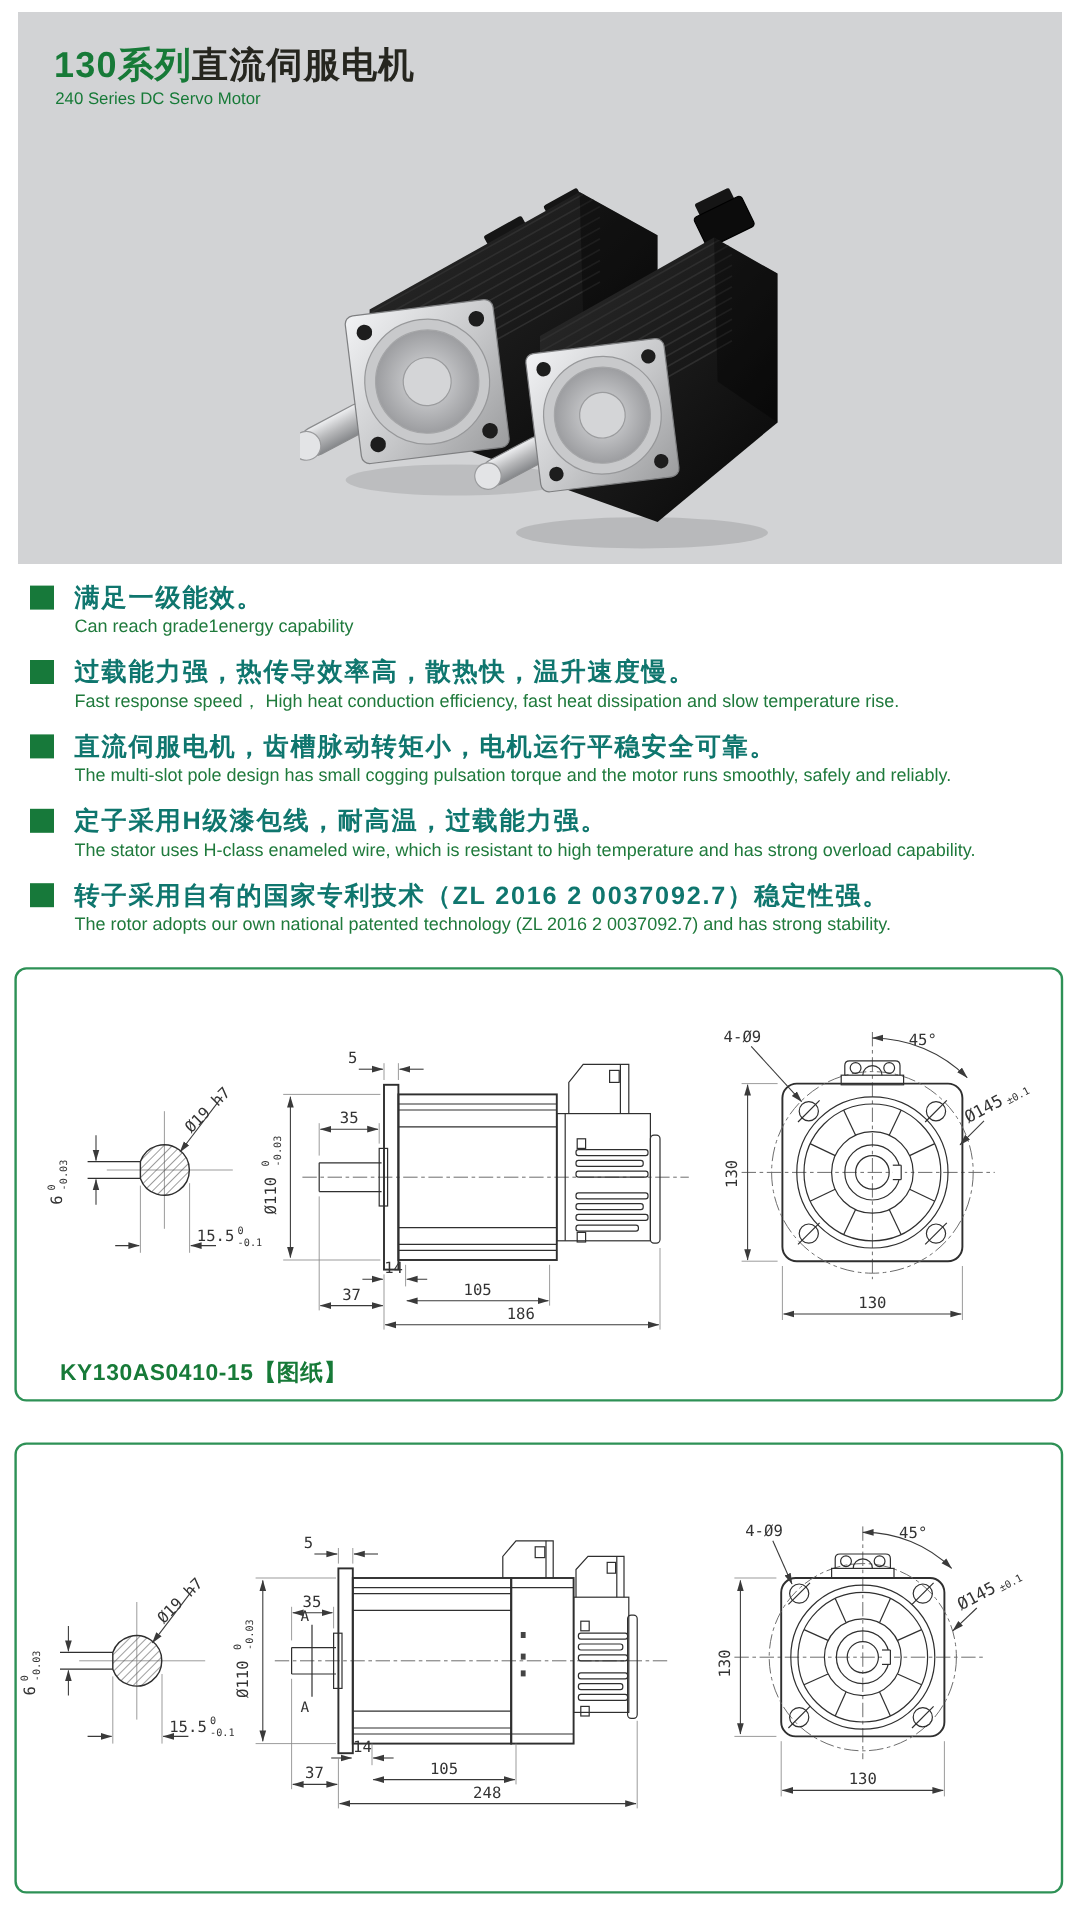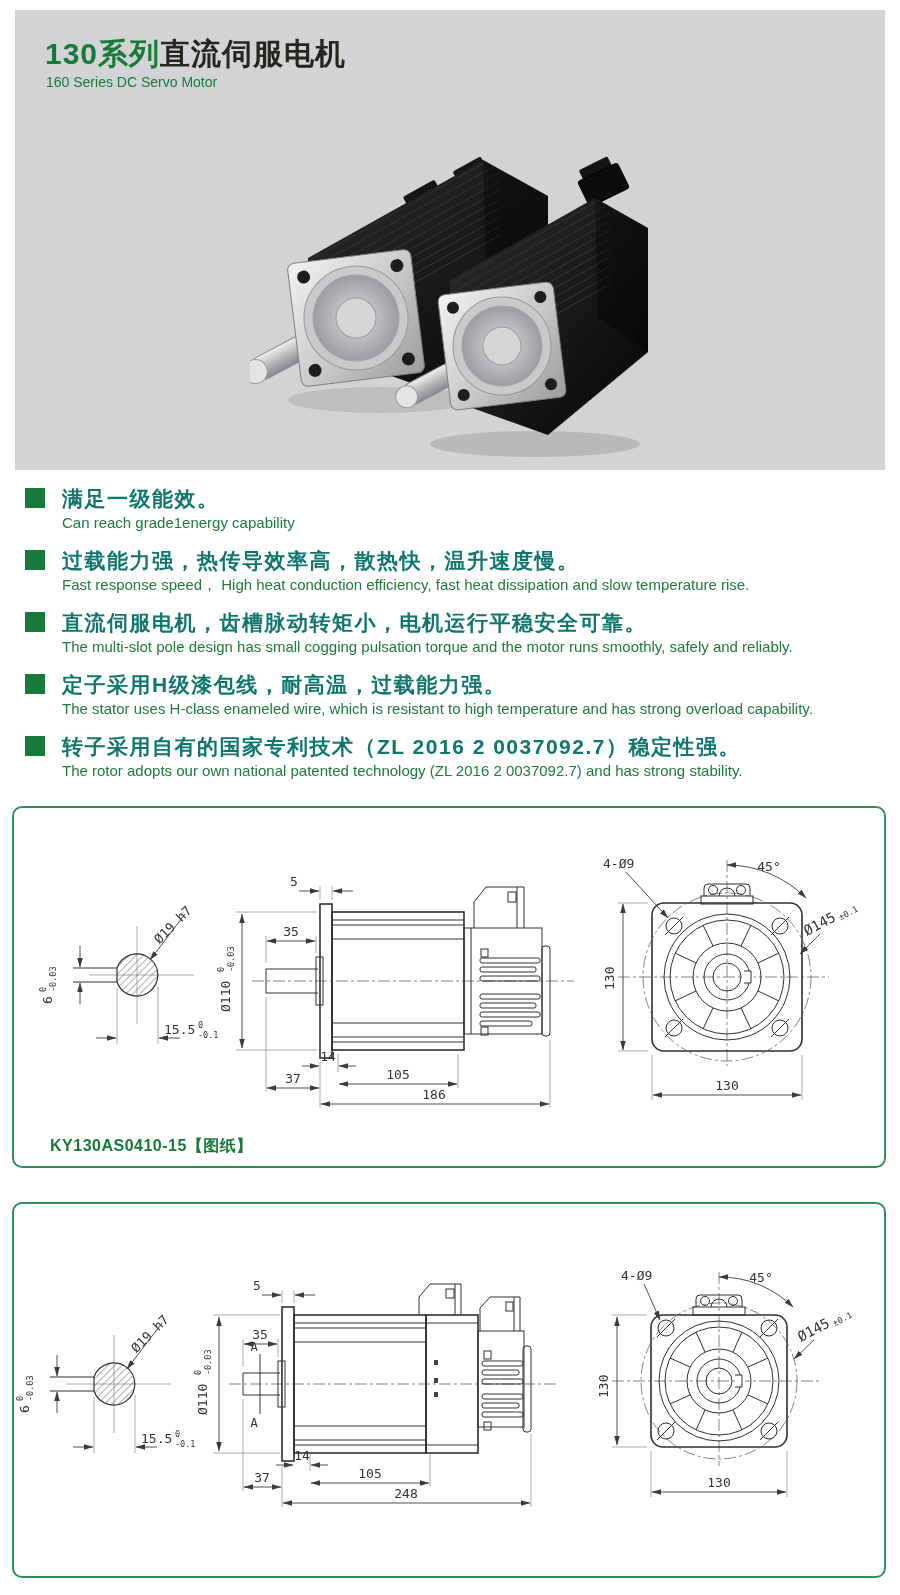--- a/index.html
+++ b/index.html
@@ -13,39 +13,39 @@
   .photo{position:absolute;left:235px;top:90px;}
   .features{position:absolute;left:25px;top:486px;width:860px;}
   .feat{display:flex;align-items:flex-start;margin-bottom:16px;}
   .bullet{flex:0 0 auto;width:20px;height:20px;background:#17793a;margin:2px 17px 0 0;}
   .fzh{font-size:21px;font-weight:bold;color:#0f766e;letter-spacing:1.5px;line-height:25px;}
   .fen{font-size:15px;color:#1f7a3c;line-height:19px;margin-top:2px;}
   .panel{position:absolute;left:12px;width:870px;background:#fff;
          border:2px solid #2e9156;border-radius:10px;}
   .panel-1{top:806px;height:358px;}
   .panel-2{top:1202px;height:372px;}
-  .plabel{position:absolute;left:36px;bottom:9px;font-size:16px;font-weight:bold;color:#177a38;letter-spacing:0.5px;}
+  .plabel{position:absolute;left:36px;bottom:9px;font-size:19px;font-weight:bold;color:#177a38;letter-spacing:0.5px;}
   svg text{font-family:"DejaVu Sans Mono","Liberation Mono",monospace;}
   .d{font-size:13px;fill:#333;}
   .t{font-size:8.5px;}
   .s{font-size:12px;fill:#333;}
   .ol{stroke:#2f2f2f;stroke-width:1;fill:none;}
   .ob{stroke:#2f2f2f;stroke-width:1.6;fill:none;}
   .dl{stroke:#3a3a3a;stroke-width:0.9;fill:none;}
   .xl{stroke:#888;stroke-width:0.7;fill:none;}
   .cl{stroke:#666;stroke-width:0.8;fill:none;stroke-dasharray:12 3 3 3;}
 </style>
 </head>
 <body>
 
 <div class="hero">
   <div class="title">
     <span class="grn">130系列</span><span class="blk">直流伺服电机</span>
   </div>
-  <div class="subtitle">160 Series DC Servo Motor</div>
+  <div class="subtitle">240 Series DC Servo Motor</div>
 
   <svg class="photo" width="450" height="365" viewBox="0 0 450 365">
     <defs>
       <linearGradient id="silver" x1="0" y1="0" x2="1" y2="1">
         <stop offset="0" stop-color="#f2f3f5"></stop>
           <stop offset="0.55" stop-color="#c6c7c9"></stop>
           <stop offset="1" stop-color="#9b9c9e"></stop>
       </linearGradient>
       <radialGradient id="faceRad">
           <stop offset="0" stop-color="#dcdddf"></stop>

